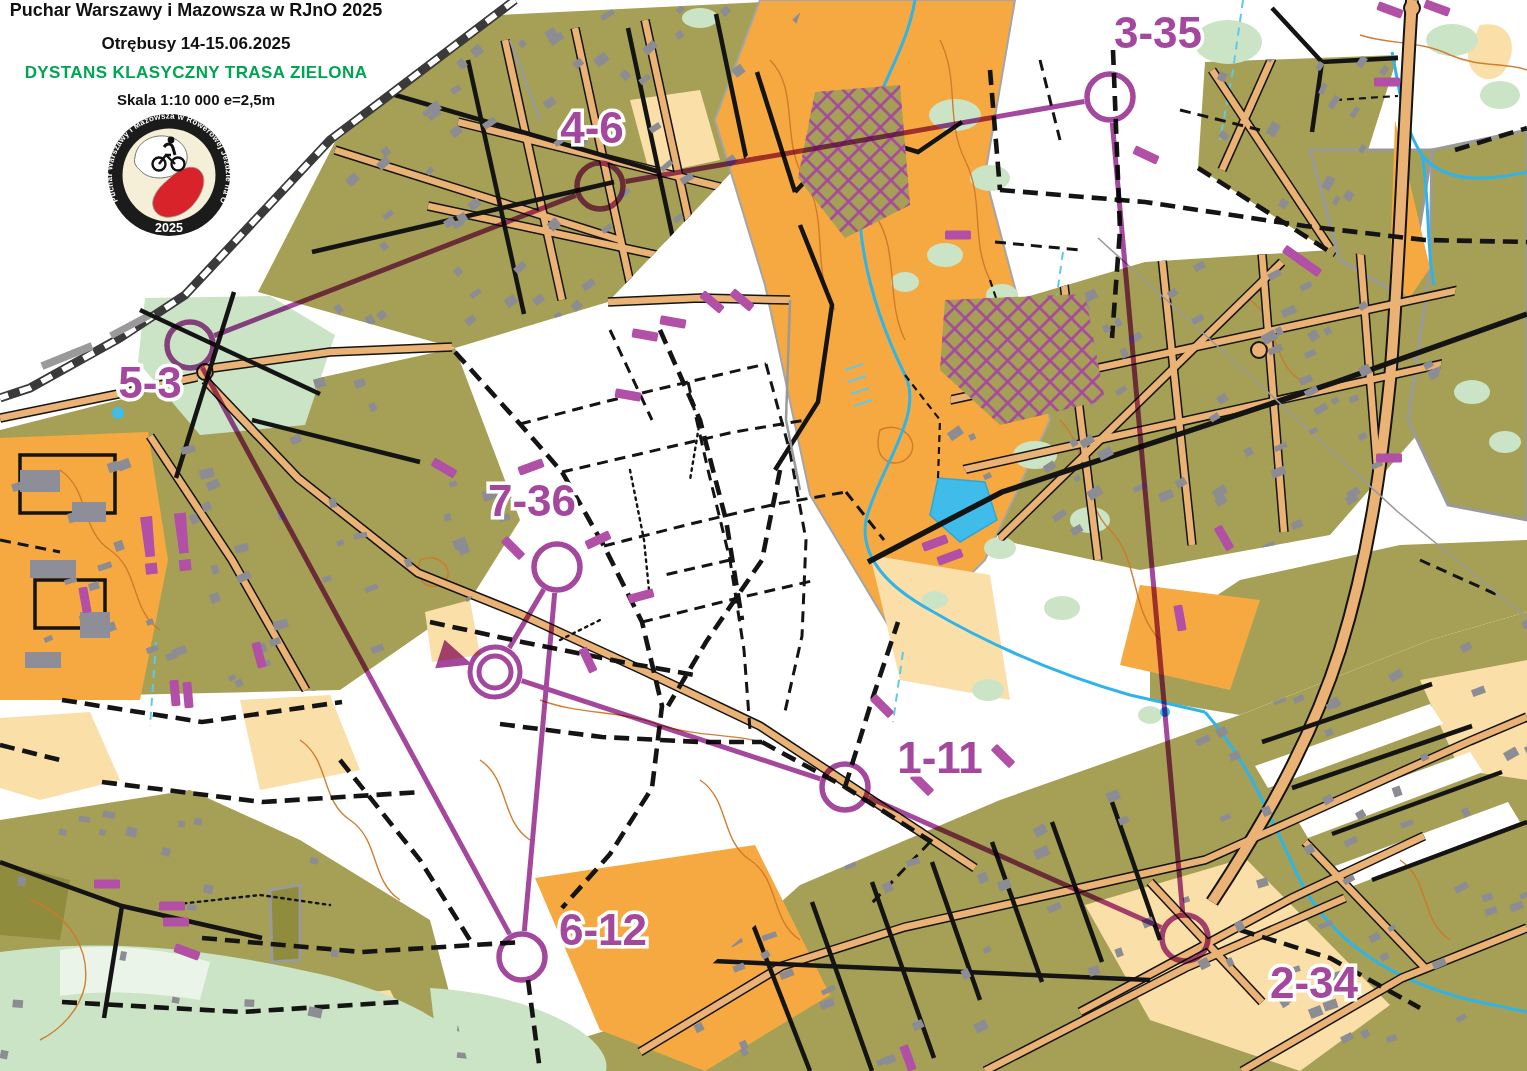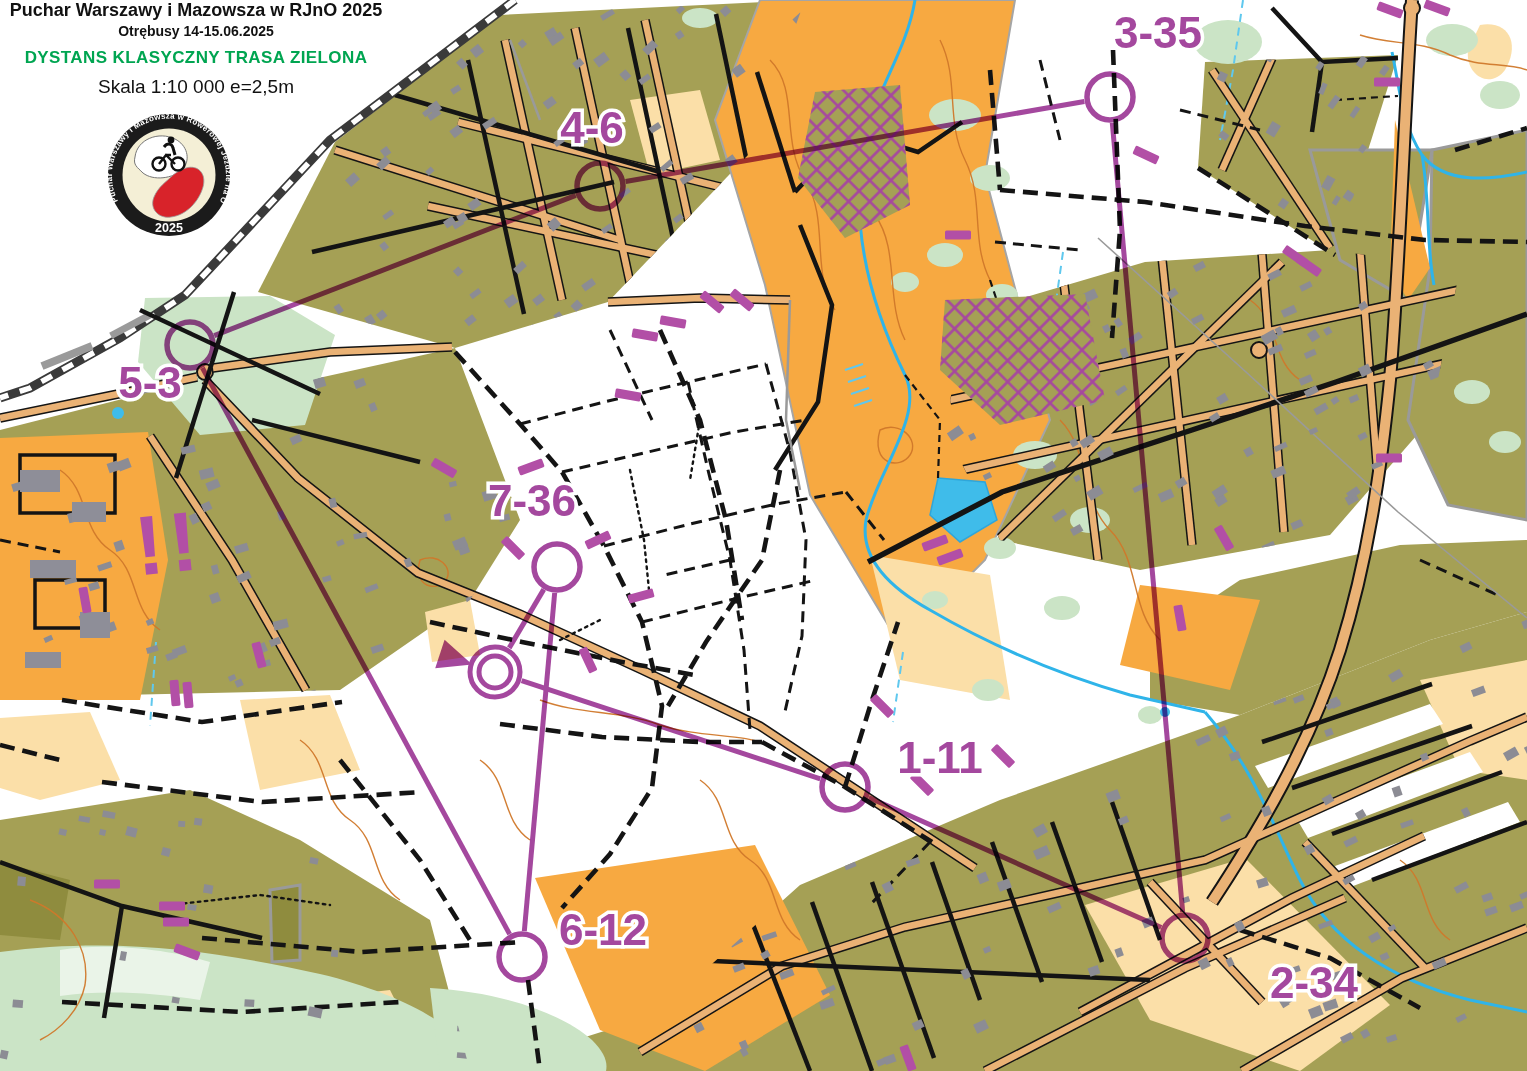--- a/index.html
+++ b/index.html
@@ -15,23 +15,23 @@
   .ts{stroke:#141414;stroke-width:2.2;fill:none;stroke-dasharray:7 5;}
   .tdot{stroke:#141414;stroke-width:2.4;fill:none;stroke-dasharray:2.5 4.5;stroke-linecap:round;}
   .ct{stroke:#D0782A;stroke-width:1.4;fill:none;opacity:.95;}
   .wt{stroke:#2FB4E9;stroke-width:3;fill:none;}
   .wd{stroke:#5FC8EE;stroke-width:2;fill:none;stroke-dasharray:8 6;}
   .gy{stroke:#9A9A9A;fill:none;}
   .tanroad{stroke:#EAB275;stroke-width:6.5;fill:none;}
   .widetan{stroke:#EAB275;stroke-width:10;fill:none;}
   .header{position:absolute;left:0;top:0;width:392px;text-align:center;z-index:5;}
   .header .l1{font-size:18px;font-weight:bold;color:#111;margin-top:0;}
-  .header .l2{font-size:14px;font-weight:bold;color:#111;margin-top:2px;}
+  .header .l2{font-size:17px;font-weight:bold;color:#111;margin-top:13px;}
   .header .l3{font-size:17px;font-weight:bold;margin-top:9px;letter-spacing:.4px;}
-  .header .l4{font-size:19px;font-weight:normal;color:#111;margin-top:8px;}
+  .header .l4{font-size:15px;font-weight:bold;color:#111;margin-top:8px;}
   #logo{position:absolute;left:106px;top:112px;z-index:5;}
 </style>
 </head>
 <body>
 
 <div id="map-wrap">
 <svg id="basemap" width="1527" height="1071" viewBox="0 0 1527 1071">
   <defs>
     <pattern id="xh" width="15" height="15" patternUnits="userSpaceOnUse" patternTransform="rotate(45)">
       <path d="M0,7.5 H15 M7.5,0 V15" stroke="#A646A0" stroke-width="2.6" fill="none"></path>

